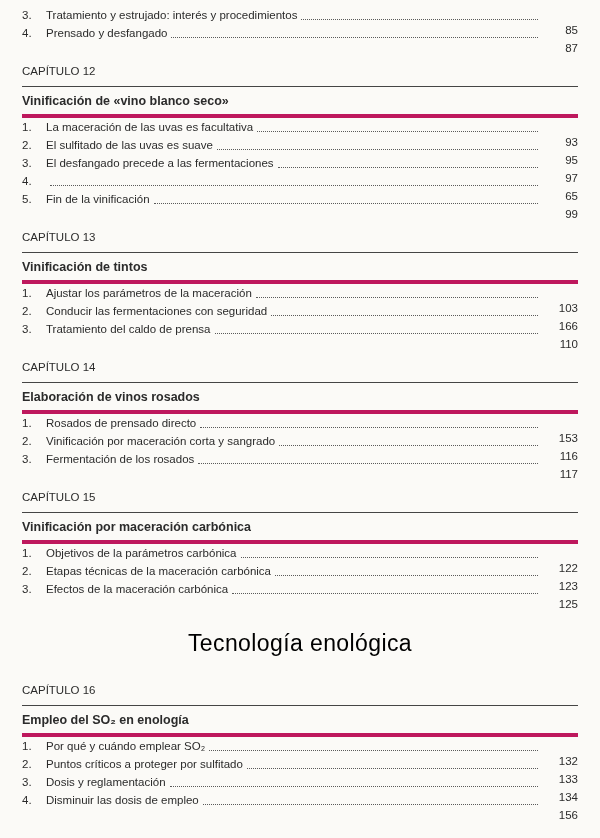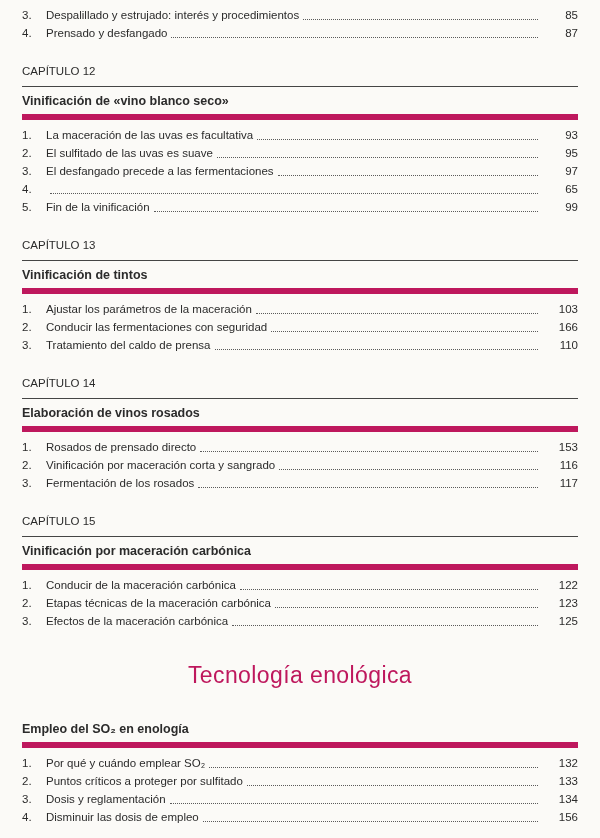--- a/index.html
+++ b/index.html
@@ -18,46 +18,46 @@
   }
   .entries { margin: 0; }
   .row { display: flex; height: 18px; font-size: 11.5px; }
   .row .num { flex: 0 0 24px; line-height: 18px; }
   .row .txt { flex: 0 0 auto; line-height: 18px; white-space: nowrap; }
   .row .dots { flex: 1 1 auto; position: relative; }
   .row .dots::after {
     content: ""; position: absolute; left: 4px; right: 6px; bottom: 4px;
     border-bottom: 1px dotted #5a5a5a;
   }
-  .row .page-num { flex: 0 0 34px; line-height: 18px; text-align: right; }
+  .row .page-num { flex: 0 0 34px; line-height: 18px; text-align: right; margin-top: 15px; }
   .chap { margin-top: 22px; }
   .chap-label {
     font-size: 11.5px; line-height: 15px;
     padding-bottom: 7px; border-bottom: 1px solid #454545;
   }
   .chap-title {
     font-size: 12.5px; font-weight: bold; line-height: 16px;
-    padding: 6px 0 5px; border-bottom: 6px solid #be185d;
-    margin-bottom: 6px;
+    padding: 6px 0 5px; border-bottom: 4px solid #be185d;
+    margin-bottom: 0;
   }
   .section-title {
     font-size: 23px; font-weight: 400; letter-spacing: 0.4px;
-    text-align: center; color: #be185d;
+    text-align: center; color: #000000;
     margin: 32px 0 26px 0;
   }
 </style>
 </head>
 <body>
 
 <div class="page">
 
   <div class="entries">
     <div class="row">
       <span class="num">3.</span>
-      <span class="txt">Despalillado y estrujado: interés y procedimientos</span>
+      <span class="txt">Tratamiento y estrujado: interés y procedimientos</span>
       <span class="dots"></span>
       <span class="page-num">85</span>
     </div>
     <div class="row">
       <span class="num">4.</span>
       <span class="txt">Prensado y desfangado</span>
       <span class="dots"></span>
       <span class="page-num">87</span>
     </div>
   </div>
@@ -147,21 +147,21 @@
       </div>
     </div>
   </section>
 
   <section class="chap">
     <div class="chap-label">CAPÍTULO 15</div>
     <div class="chap-title">Vinificación por maceración carbónica</div>
     <div class="entries">
       <div class="row">
         <span class="num">1.</span>
-        <span class="txt">Conducir de la maceración carbónica</span>
+        <span class="txt">Objetivos de la parámetros carbónica</span>
         <span class="dots"></span>
         <span class="page-num">122</span>
       </div>
       <div class="row">
         <span class="num">2.</span>
         <span class="txt">Etapas técnicas de la maceración carbónica</span>
         <span class="dots"></span>
         <span class="page-num">123</span>
       </div>
       <div class="row">
@@ -169,20 +169,21 @@
         <span class="txt">Efectos de la maceración carbónica</span>
         <span class="dots"></span>
         <span class="page-num">125</span>
       </div>
     </div>
   </section>
 
   <div class="section-title">Tecnología enológica</div>
 
   <section class="chap">
+    <div class="chap-label">CAPÍTULO 16</div>
     <div class="chap-title">Empleo del SO₂ en enología</div>
     <div class="entries">
       <div class="row">
         <span class="num">1.</span>
         <span class="txt">Por qué y cuándo emplear SO₂</span>
         <span class="dots"></span>
         <span class="page-num">132</span>
       </div>
       <div class="row">
         <span class="num">2.</span>

